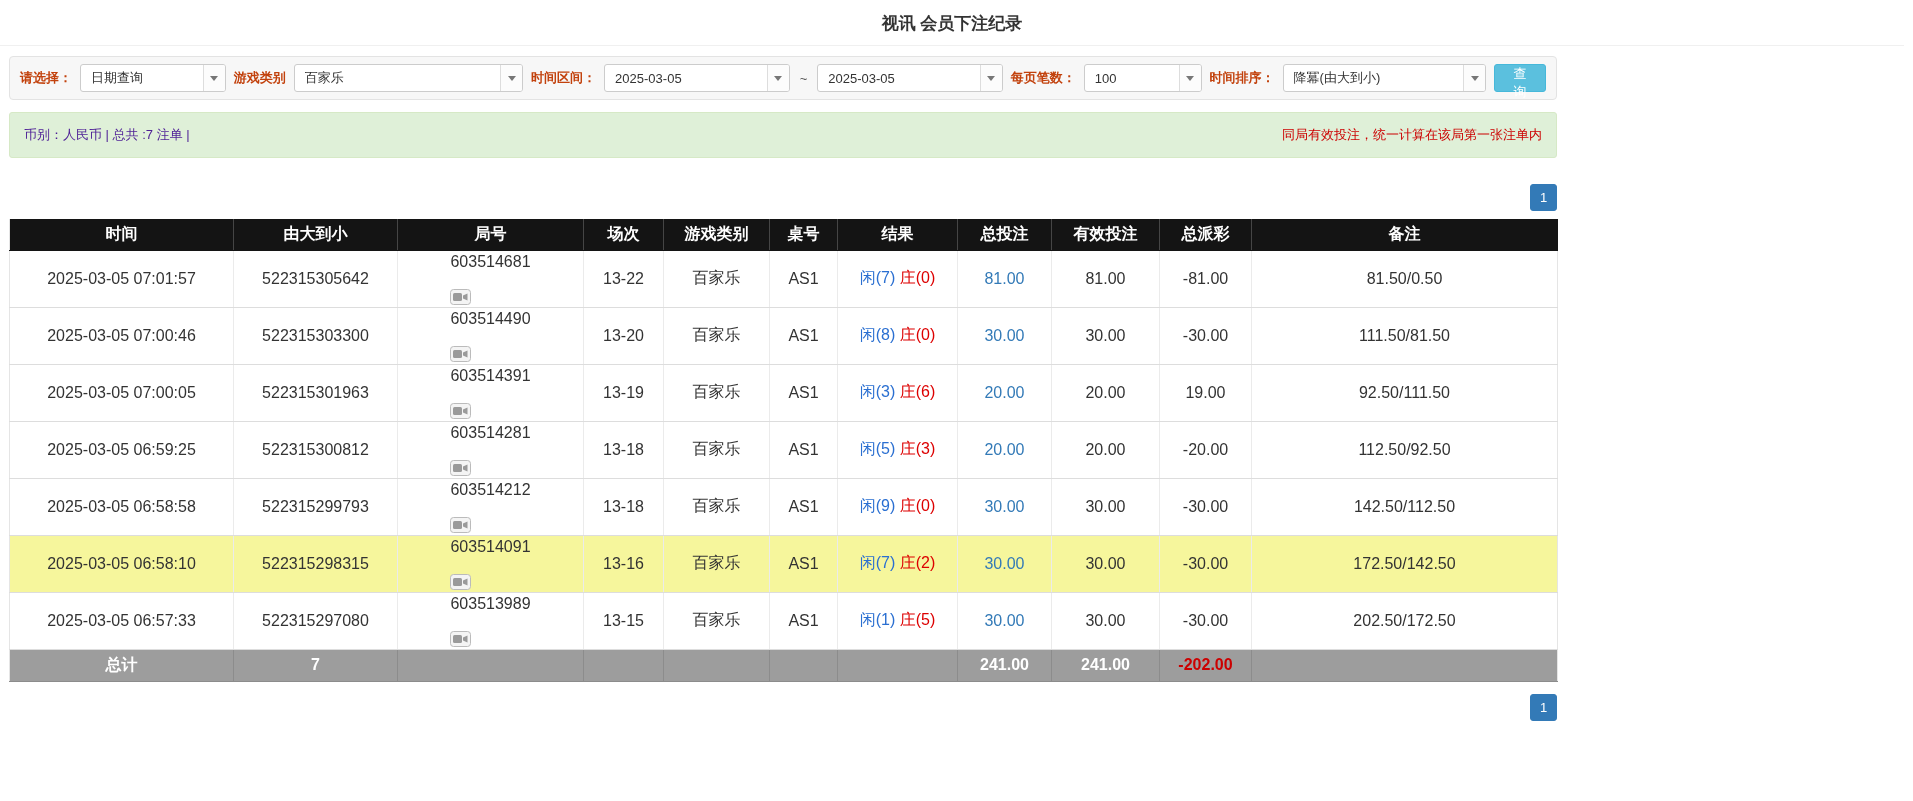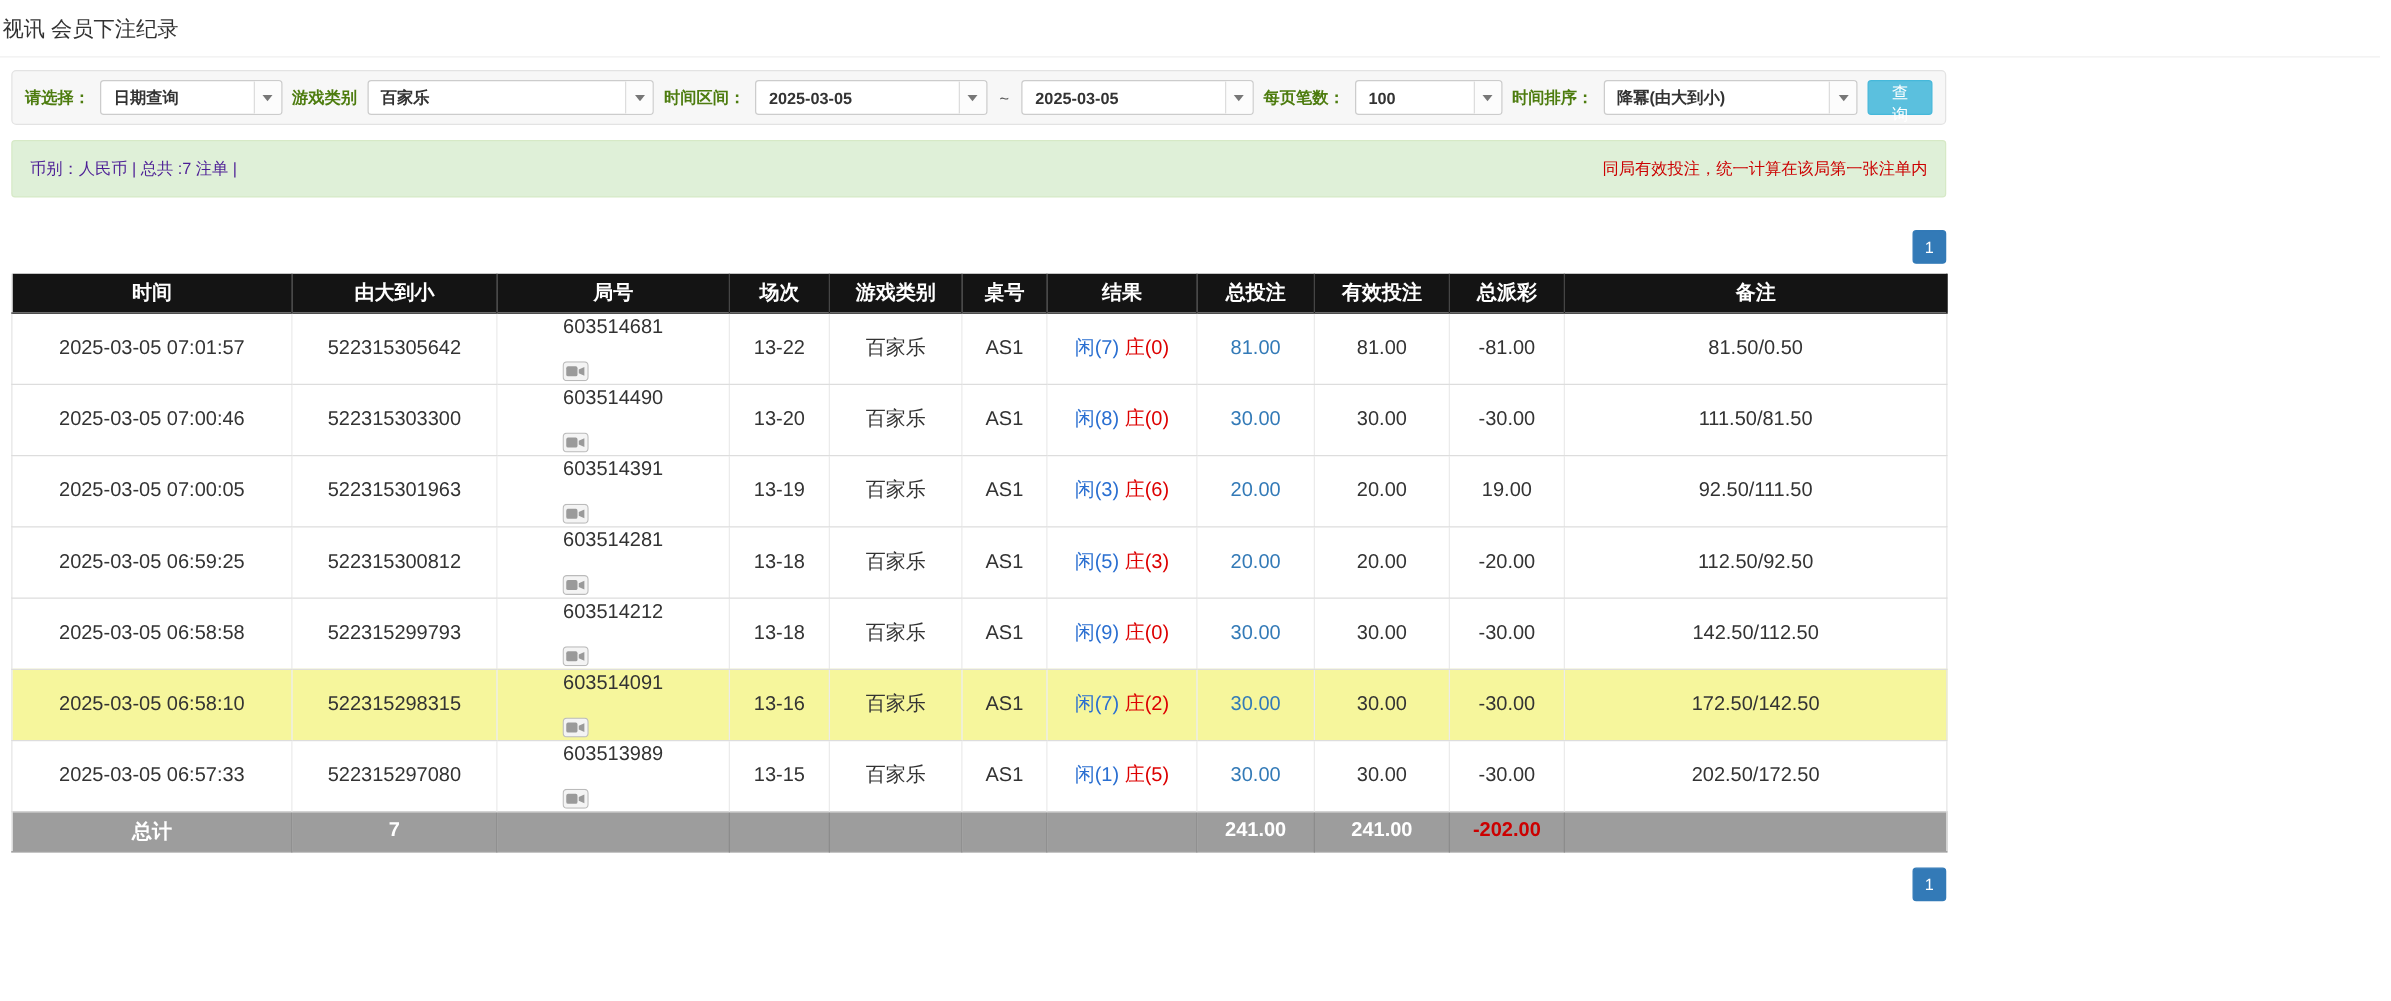--- a/index.html
+++ b/index.html
@@ -3,56 +3,55 @@
 <meta charset="utf-8">
 <style>
   * { box-sizing: border-box; margin: 0; padding: 0; }
   html, body { background: #fff; font-family: "Liberation Sans", "DejaVu Sans", sans-serif; color: #333; }
   body { width: 1913px; height: 801px; overflow: hidden; }
 
   .container { width: 1548px; margin: 0 0 0 9px; }
 
   
   .page-header { padding: 12px 2px 10px 2px; border-bottom: 1px solid #f0f0f0; width: 1904px; }
-  .page-title { font-size: 17px; font-weight: normal; color: #333; }
+  .page-title { font-size: 17px; font-weight: bold; color: #333; text-align: center; }
 
   
   .filter-bar {
     margin-top: 10px;
     background: #f7f7f7;
     border: 1px solid #e3e3e3;
     border-radius: 4px;
     padding: 7px 10px;
     display: flex;
     align-items: center;
     gap: 8px;
     font-size: 13px;
     height: 44px;
   }
-  .filter-label { color: #4d7c0f; font-weight: bold; white-space: nowrap; }
+  .filter-label { color: #c2410c; font-weight: bold; white-space: nowrap; }
   .combo {
     display: inline-flex;
     align-items: stretch;
     background: #fff;
     border: 1px solid #ccc;
     border-radius: 3px;
     height: 28px;
     cursor: pointer;
     overflow: hidden;
   }
   .combo-value {
     padding: 0 10px;
     display: flex;
     align-items: center;
     font-size: 13px;
     color: #333;
     flex: 1;
     white-space: nowrap;
     overflow: hidden;
-    font-weight: bold;
   }
   .combo-caret {
     width: 22px;
     border-left: 1px solid #ddd;
     background: #fcfcfc;
     display: flex;
     align-items: center;
     justify-content: center;
   }
   .caret-shape {

